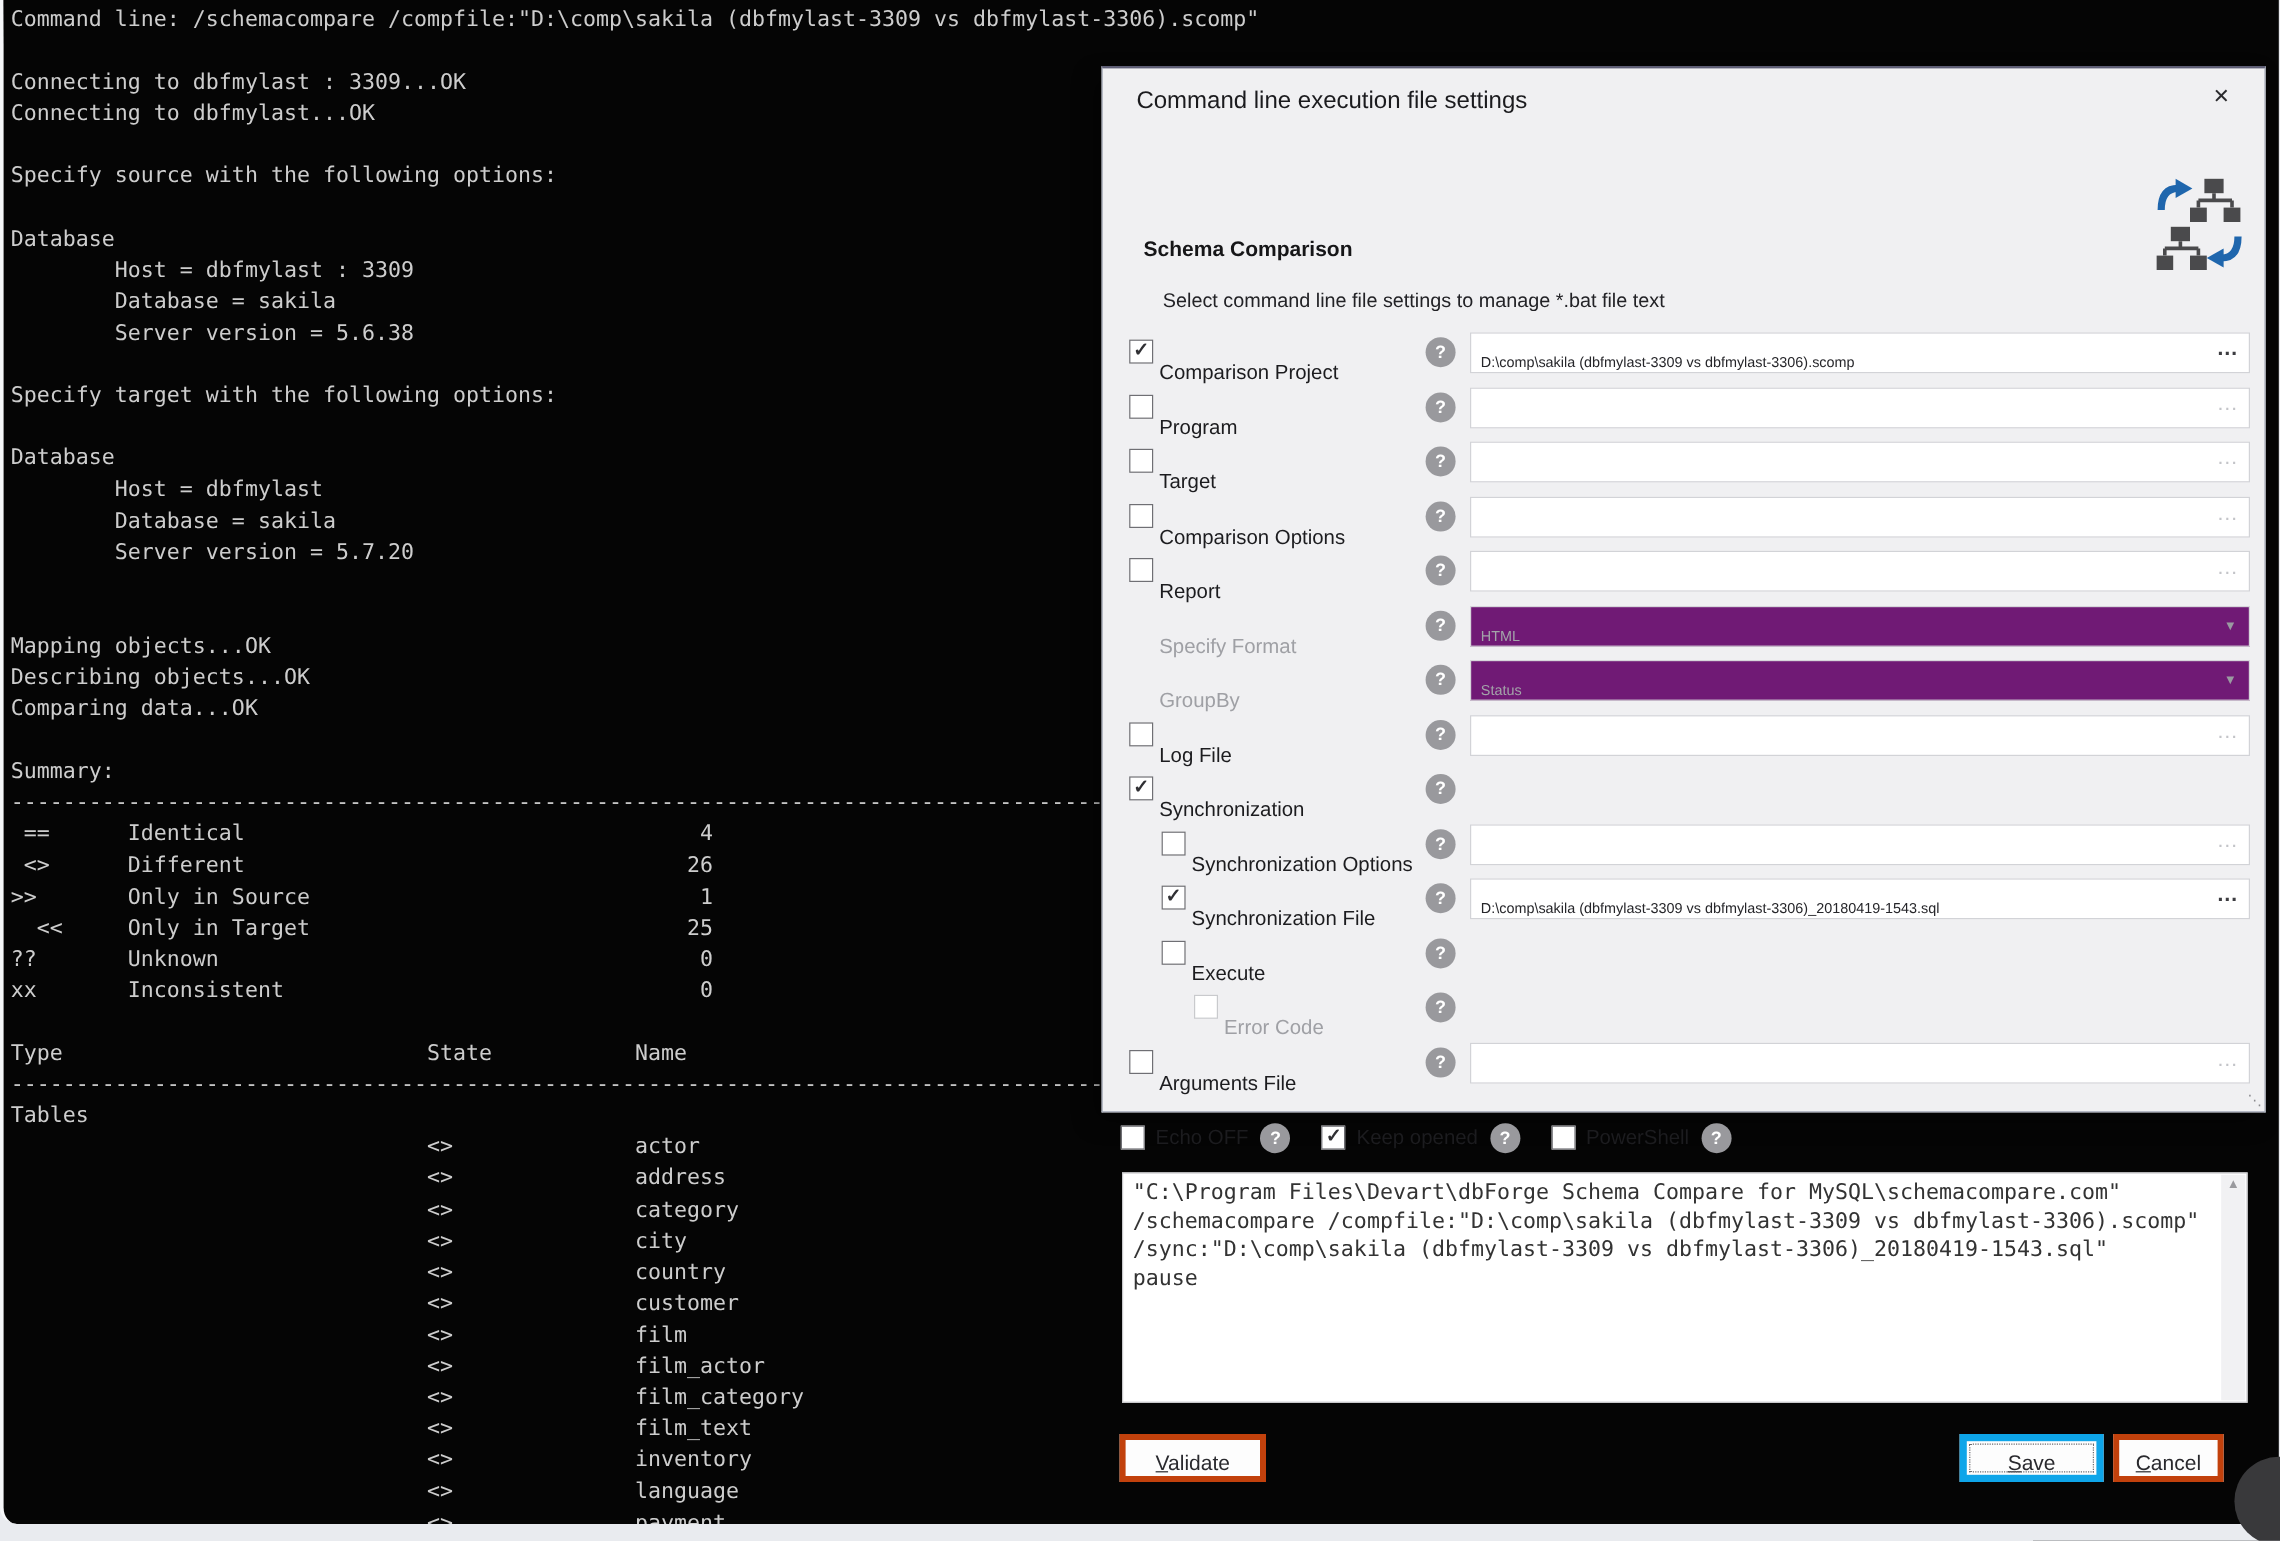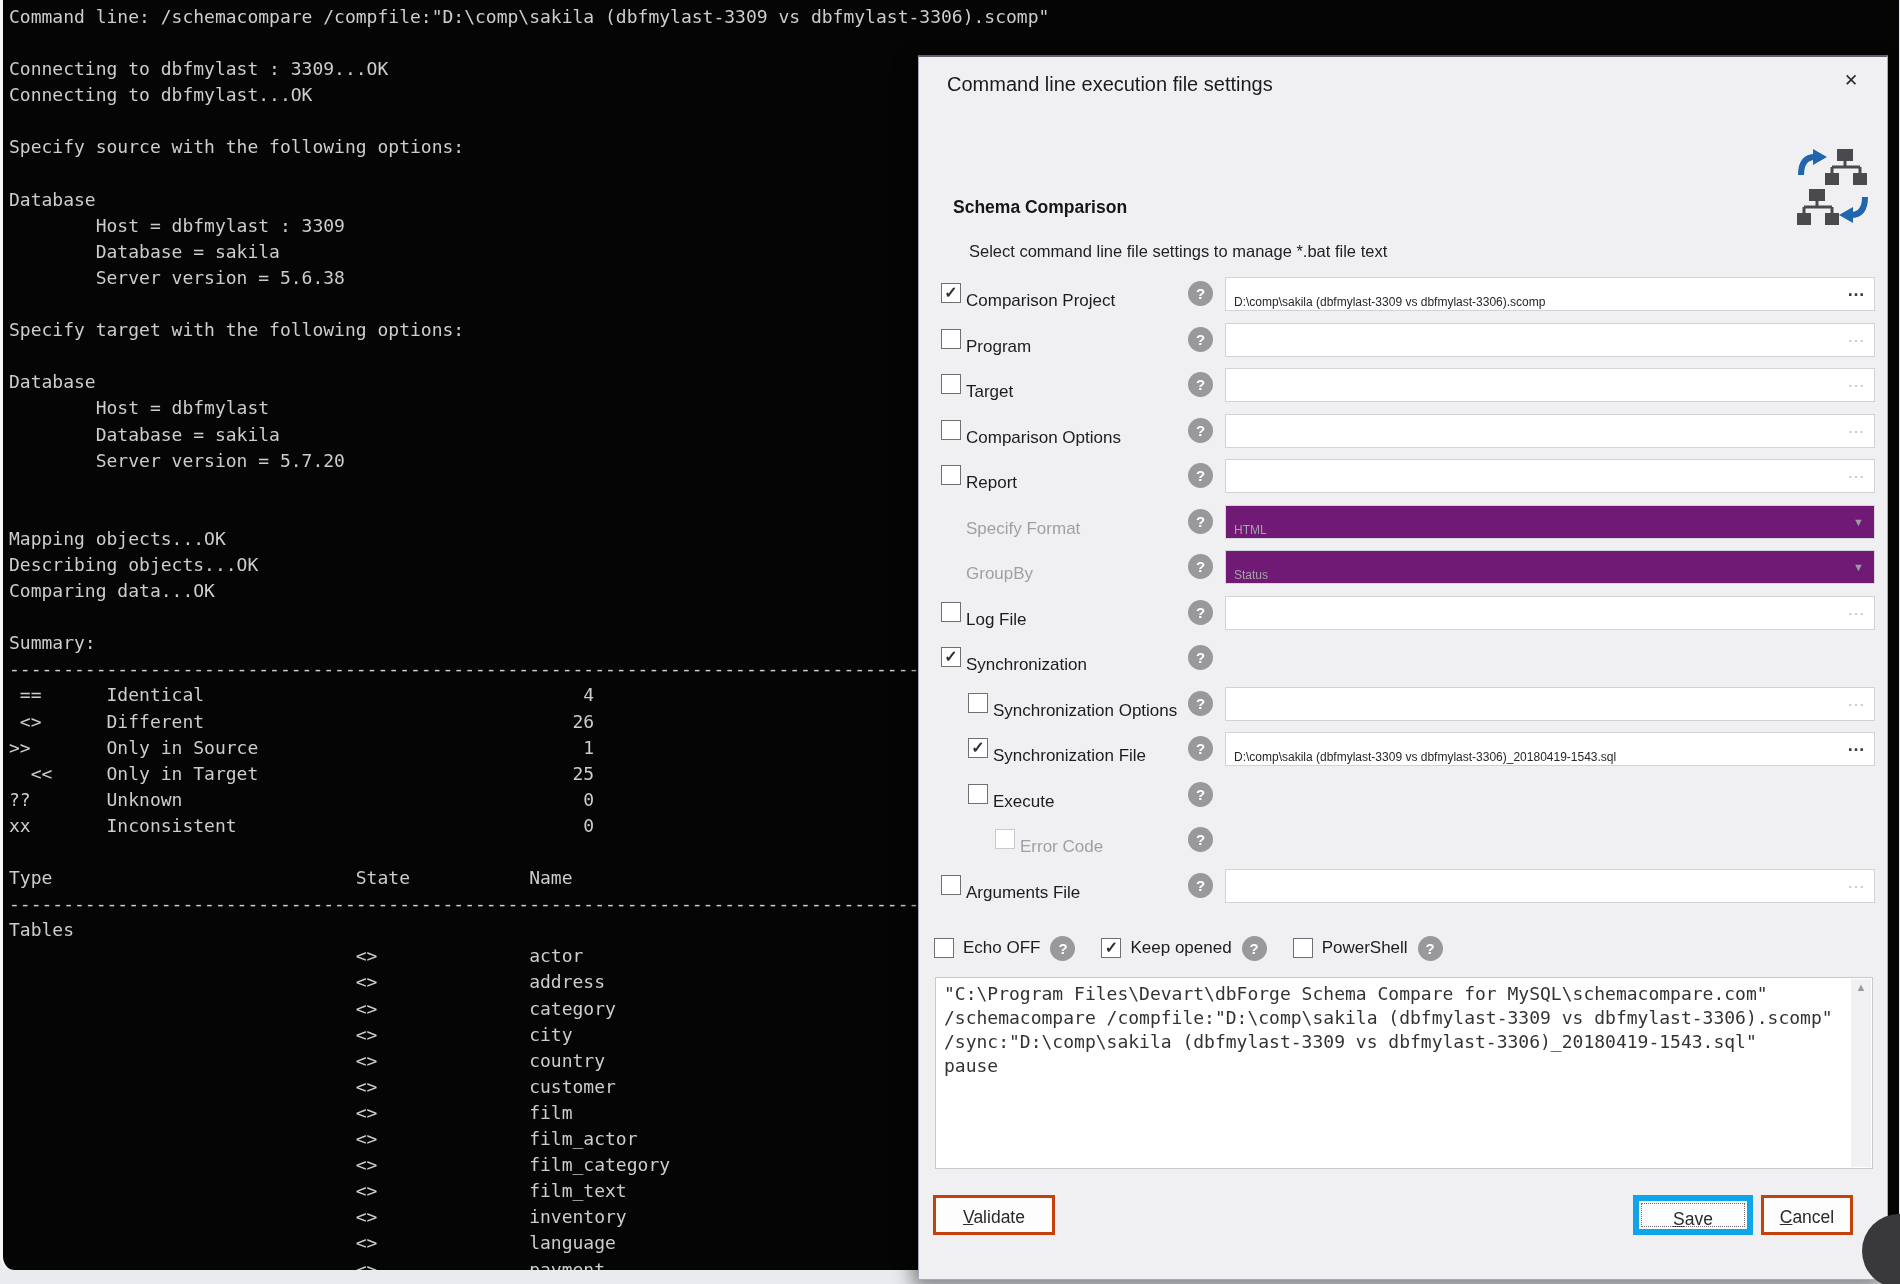--- a/index.html
+++ b/index.html
@@ -17,21 +17,21 @@
     overflow:hidden;
   }
   .console pre{
     margin:0;padding:4px 0 0 6px;
     font-family:"DejaVu Sans Mono",monospace;
     font-size:18px;line-height:26.1px;
     color:#cdcdcd;white-space:pre;
   }
   
   .dialog{
-    position:absolute;left:918px;top:55px;width:970px;height:1225px;
+    position:absolute;left:918px;top:55px;width:970px;height:872px;
     background:#f0f0f2;
     border:1px solid #a6abb8;border-top:2px solid #5e5e75;
     box-shadow:-6px 8px 18px rgba(0,0,0,.45);
     box-sizing:border-box;
   }
   .dlg-title{
     position:absolute;left:28px;top:16px;font-size:20px;color:#1b1b1e;
   }
   .dlg-close{
     position:absolute;right:22px;top:10px;width:28px;height:28px;
@@ -49,21 +49,21 @@
   .row{position:relative;height:45.5px;}
   .cb{
     position:absolute;top:12px;width:20px;height:20px;background:#fff;
     border:1px solid #6f6f74;box-sizing:border-box;text-align:center;
   }
   .cb.disabled{border-color:#c9cacd;}
   .cb .mark{
     display:block;font-size:16px;line-height:17px;color:#303034;font-weight:bold;
   }
   .rowlabel{
-    position:absolute;top:20px;font-size:17px;color:#1c1c1f;white-space:nowrap;text-align:center;
+    position:absolute;top:30px;font-size:17px;color:#1c1c1f;white-space:nowrap;text-align:center;
   }
   .rowlabel.disabled{color:#9fa0a5;}
   .help{
     position:absolute;left:269px;top:10px;width:25px;height:25px;border-radius:50%;
     background:#99999d;color:#fff;font-size:15px;font-weight:bold;
     text-align:center;line-height:25px;cursor:pointer;
   }
   .field{
     position:absolute;left:306px;top:6px;width:650px;height:34px;
     background:#fff;border:1px solid #d2d3d7;box-sizing:border-box;
@@ -105,21 +105,21 @@
   .batscroll{
     position:absolute;right:1px;top:1px;bottom:1px;width:20px;background:#f1f1f3;
   }
   .batscroll .up{
     position:absolute;top:2px;left:0;width:20px;text-align:center;
     font-size:11px;color:#9a9a9e;
   }
   
   .btn{
     position:absolute;top:1138px;height:40px;background:#fdfdfd;
-    border:3px solid #c2410c;box-sizing:border-box;
+    border:5px solid #c2410c;box-sizing:border-box;
     font-size:17.5px;color:#2a2a2e;text-align:center;line-height:38px;cursor:pointer;
   }
   .btn u{text-decoration:underline;}
   .btn.primary{
     border:6px solid #0ea5e9;line-height:36px;
   }
   .btn.primary .focusrect{
     position:absolute;left:2px;top:2px;right:2px;bottom:2px;
     border:1px dotted #6a6a6e;pointer-events:none;
   }

